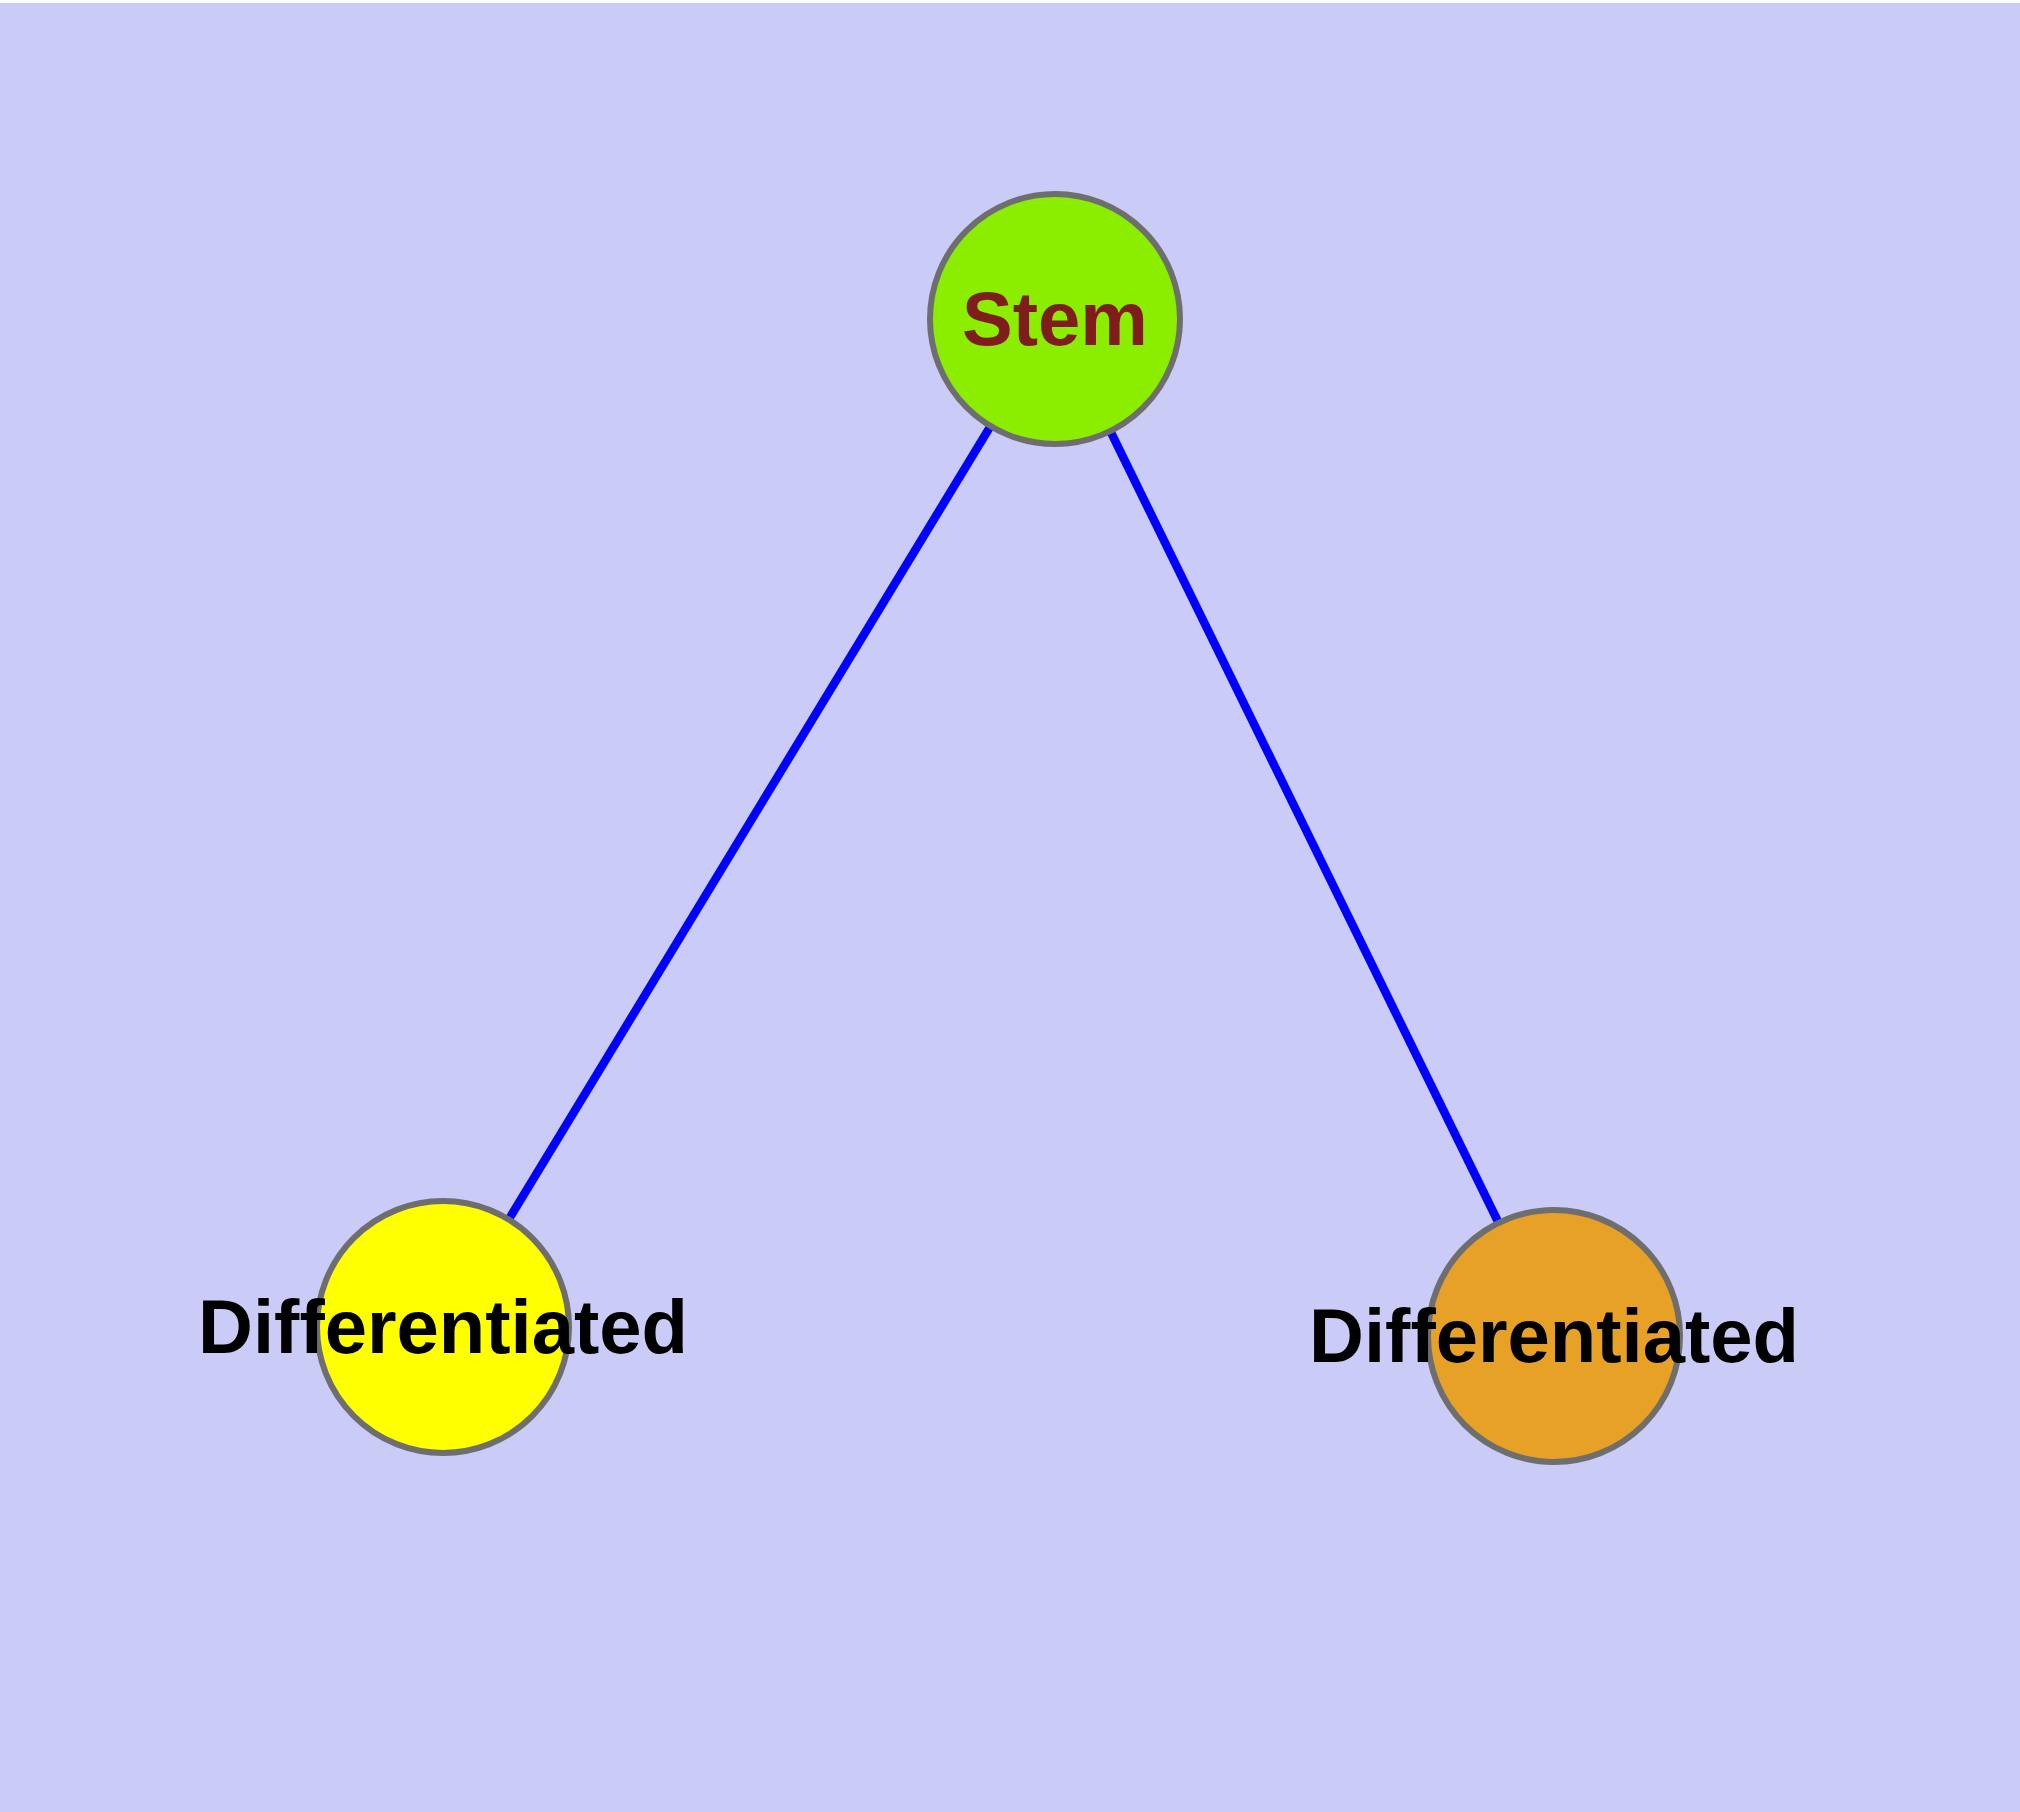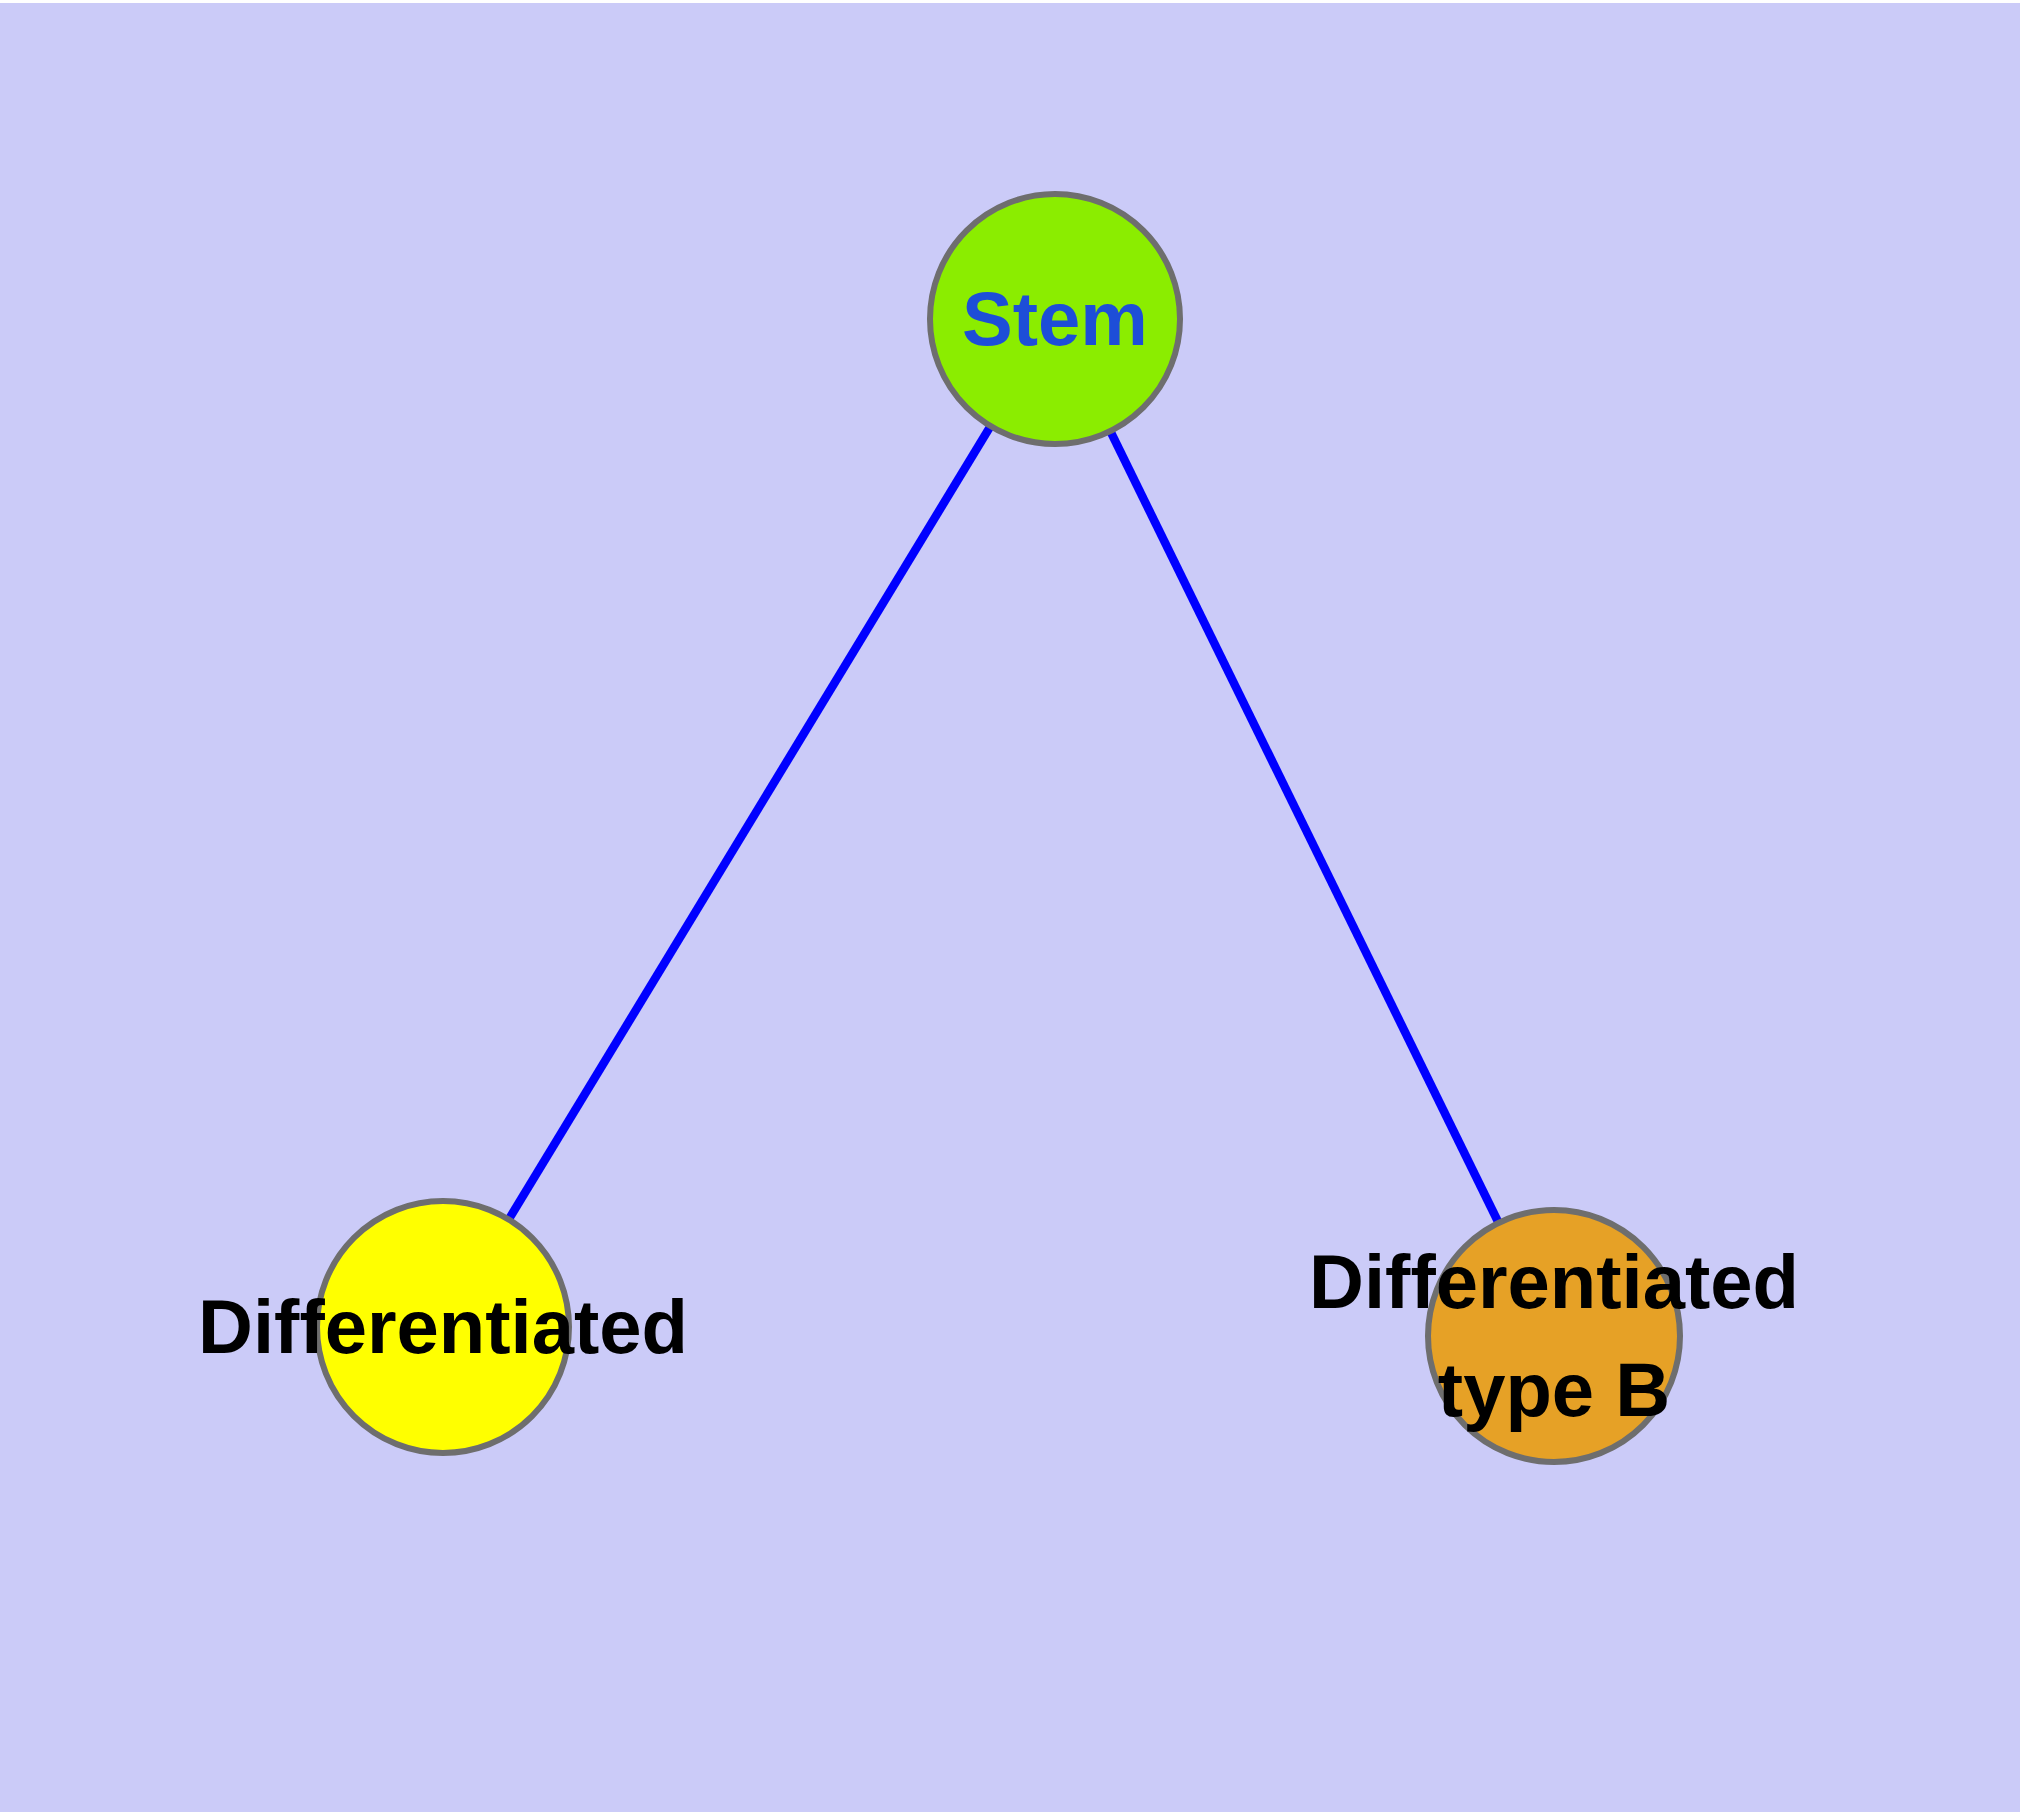--- a/index.html
+++ b/index.html
@@ -50,32 +50,31 @@
 <body style="background: rgb(255, 255, 255);">
 
 <div class="canvas" style="background: rgb(203, 203, 248);">
 
   <svg class="edge-layer" viewBox="0 0 2384 2134">
     <line x1="1245" y1="373" x2="523" y2="1562" stroke="#0000FF" stroke-width="10"></line>
     <line x1="1245" y1="373" x2="1833" y2="1572" stroke="#0000FF" stroke-width="10"></line>
   </svg>
 
   <div class="node" style="left: 927px; top: 188px; width: 256px; height: 256px; background: rgb(139, 237, 0); border-color: rgb(110, 110, 110); border-width: 6.8px;">
-    <div class="node-label" style="color: #1d4ed8; text-align: right;">
+    <div class="node-label" style="color: #7f1d1d; text-align: right;">
       <span class="line">Stem</span>
     </div>
   </div>
 
   <div class="node" style="left: 314px; top: 1195px; width: 258px; height: 258px; background: rgb(255, 255, 0); border-color: rgb(110, 110, 110); border-width: 6.8px;">
     <div class="node-label" style="color: rgb(0, 0, 0);">
       <span class="line">Differentiated</span>
     </div>
   </div>
 
   <div class="node" style="left: 1425px; top: 1204px; width: 258px; height: 258px; background: rgb(230, 161, 38); border-color: rgb(110, 110, 110); border-width: 6.8px;">
     <div class="node-label" style="color: rgb(0, 0, 0);">
       <span class="line">Differentiated</span>
-      <span class="line">type B</span>
     </div>
   </div>
 
 </div>
 
 
 </body></html>

